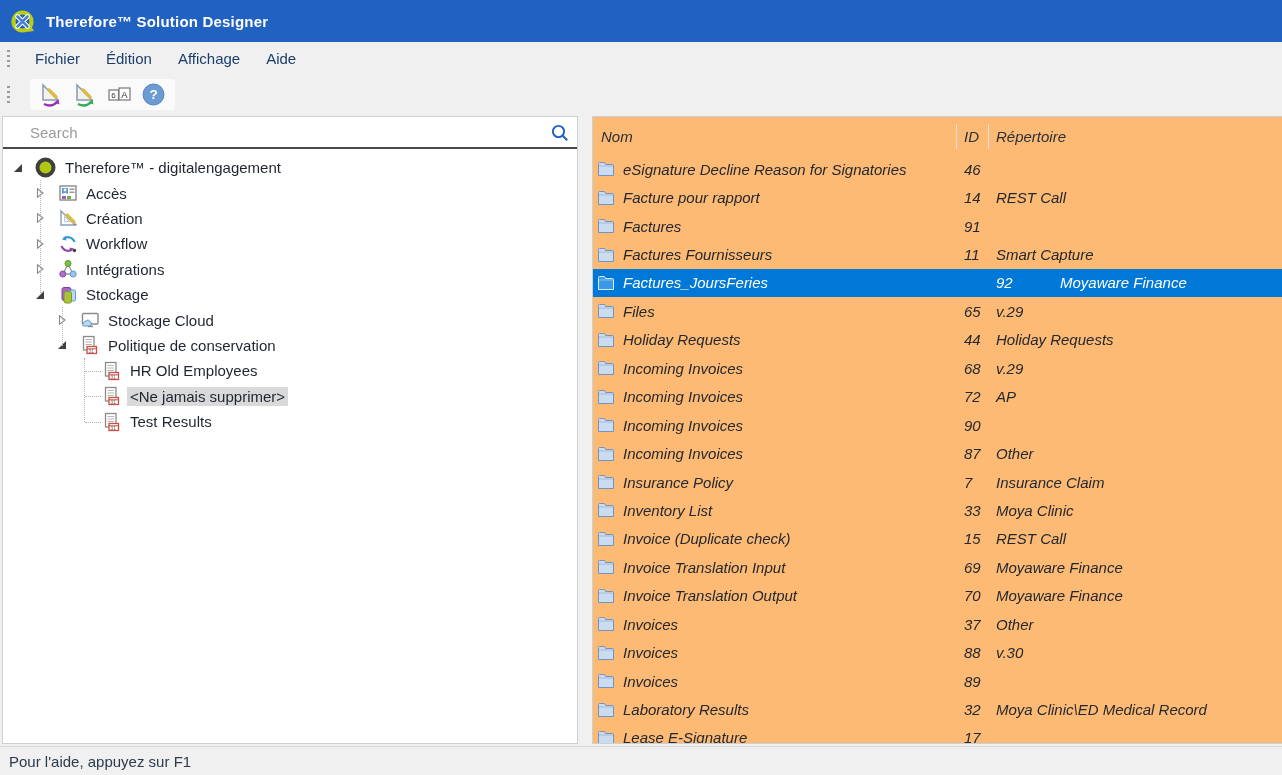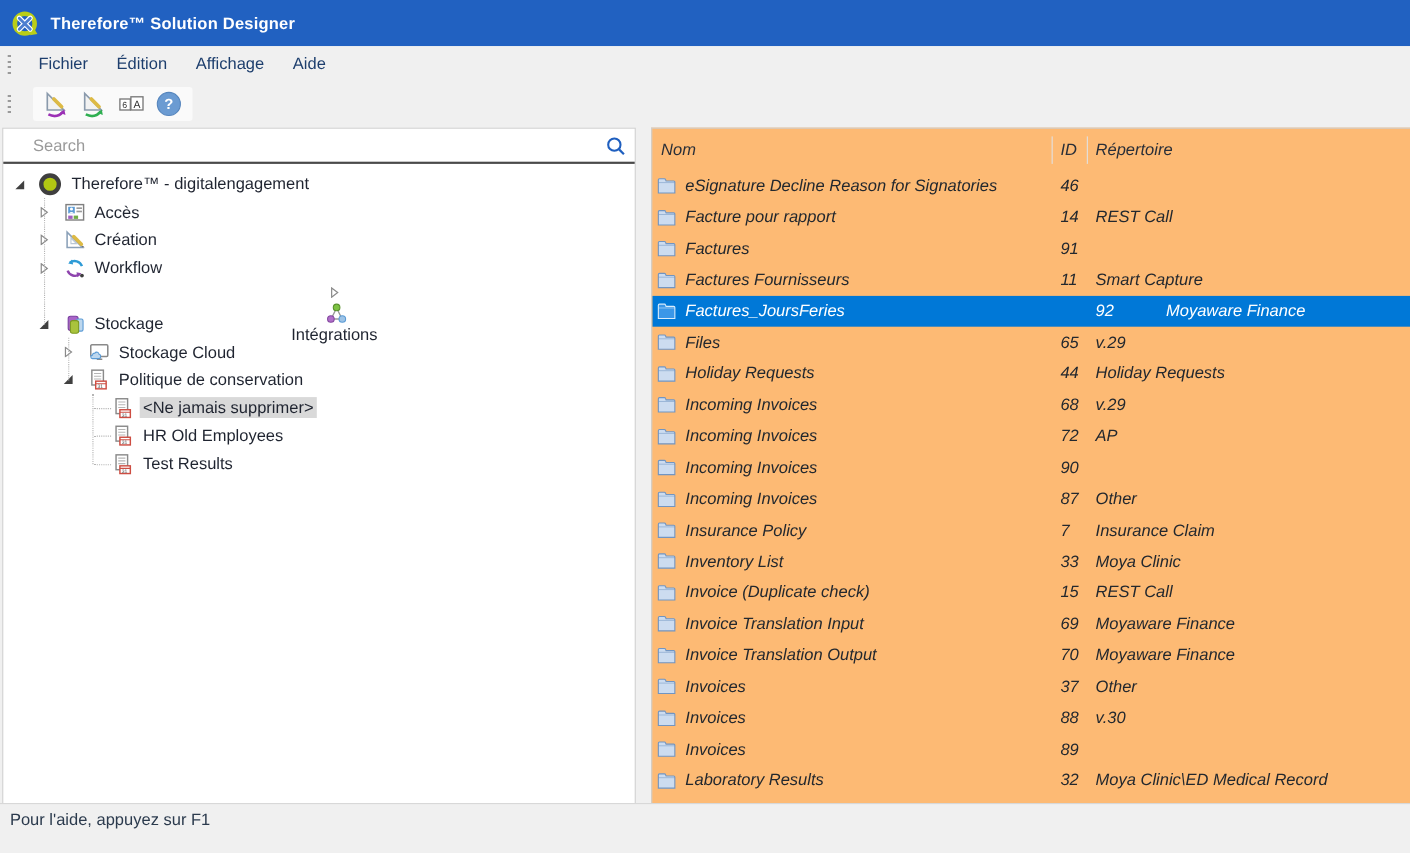--- a/index.html
+++ b/index.html
@@ -49,21 +49,21 @@
   .th-rep { flex:1; padding-left:8px; }
   .hsep { position:absolute; top:7px; height:25px; width:1px; background:#e1e1e1; }
   .tbody { position:absolute; top:38px; left:0; right:0; bottom:0; overflow:hidden; }
   .trow { height:28.45px; display:flex; align-items:center; font-size:15px; color:#23282e; }
   .c-nom { width:363px; padding-left:4px; display:flex; align-items:center; gap:8px; overflow:hidden; white-space:nowrap; }
   .c-id  { width:32px; padding-left:8px; }
   .c-rep { flex:1; padding-left:8px; white-space:nowrap; overflow:hidden; }
   .trow.selected { background:#0078d7; color:#fff;gap:32px; }
   .folder { flex:none; }
   
-  .statusbar { position:absolute; left:0; right:0; bottom:16px; height:29px; background:#f0f0f0;
+  .statusbar { position:absolute; left:0; right:0; bottom:0; height:29px; background:#f0f0f0;
                border-top:1px solid #d8d8d8; display:flex; align-items:center; padding-left:9px;
                font-size:15px; color:#2b3a4d; }
 </style>
 </head>
 <body>
 
 <div class="titlebar">
   <svg class="logo" viewBox="0 0 25 25">
     <circle cx="12.5" cy="12.5" r="9" fill="none" stroke="#b9cd17" stroke-width="4.2"></circle>
     <path d="M7.5 7.5 L17.5 17.5 M17.5 7.5 L7.5 17.5" stroke="#ffffff" stroke-width="4.6" stroke-linecap="round"></path>
@@ -186,21 +186,21 @@
             <svg width="20" height="20" viewBox="0 0 20 20">
               <path d="M16.5 8 A7 7 0 0 0 5.5 4.8" fill="none" stroke="#2e9bd6" stroke-width="2.2"></path>
               <path d="M7.5 2 L4 5.5 L8.5 6.5 Z" fill="#2e9bd6"></path>
               <path d="M3.5 12 A7 7 0 0 0 14.5 15.2" fill="none" stroke="#8e44ad" stroke-width="2.2"></path>
               <path d="M12.5 18 L16 14.5 L11.5 13.5 Z" fill="#8e44ad"></path>
               <circle cx="16.5" cy="16.5" r="1.7" fill="#3f3f3f"></circle>
             </svg>
           </span>
           <span class="tree-label">Workflow</span>
         </div>
-        <div class="tree-item" style="padding-left: 28px; flex-direction: column;">
+        <div class="tree-item" style="padding-left: 28px;">
           <span class="twisty">
             <svg width="10" height="10" viewBox="0 0 10 10">
               <polygon points="2.5,0.8 8,5 2.5,9.2" fill="#fff" stroke="#8a8a8a" stroke-width="1.1"></polygon>
             </svg>
           </span>
           <span class="tree-icon">
             <svg width="20" height="20" viewBox="0 0 20 20">
               <path d="M10 5 L5 15 M10 5 L15 15 M5 15 L15 15" stroke="#9a9a9a" stroke-width="1.3" fill="none"></path>
               <circle cx="10" cy="4.5" r="3" fill="#7dc242" stroke="#59922c" stroke-width="1"></circle>
               <circle cx="4.8" cy="15" r="3" fill="#b06fc9" stroke="#8548a0" stroke-width="1"></circle>
@@ -265,36 +265,36 @@
             <svg width="20" height="20" viewBox="0 0 20 20">
               <rect x="3.5" y="1.5" width="10.5" height="13.5" fill="#fff" stroke="#8a8a8a" stroke-width="1.3"></rect>
               <line x1="5.5" y1="4.5" x2="12" y2="4.5" stroke="#b5b5b5" stroke-width="1"></line>
               <line x1="5.5" y1="7" x2="12" y2="7" stroke="#b5b5b5" stroke-width="1"></line>
               <line x1="5.5" y1="9.5" x2="12" y2="9.5" stroke="#b5b5b5" stroke-width="1"></line>
               <rect x="7" y="11.5" width="9.5" height="7" fill="#fff" stroke="#cd4d42" stroke-width="1.3"></rect>
               <line x1="7" y1="13.8" x2="16.5" y2="13.8" stroke="#cd4d42" stroke-width="1"></line>
               <text x="8.6" y="18" font-size="4.6" fill="#555" font-family="Liberation Sans,sans-serif">31</text>
             </svg>
           </span>
-          <span class="tree-label sel">&lt;Ne jamais supprimer&gt;</span>
+          <span class="tree-label">HR Old Employees</span>
         </div>
         <div class="tree-item leaf" style="padding-left: 72px;">
           <span class="twisty"></span>
           <span class="tree-icon">
             <svg width="20" height="20" viewBox="0 0 20 20">
               <rect x="3.5" y="1.5" width="10.5" height="13.5" fill="#fff" stroke="#8a8a8a" stroke-width="1.3"></rect>
               <line x1="5.5" y1="4.5" x2="12" y2="4.5" stroke="#b5b5b5" stroke-width="1"></line>
               <line x1="5.5" y1="7" x2="12" y2="7" stroke="#b5b5b5" stroke-width="1"></line>
               <line x1="5.5" y1="9.5" x2="12" y2="9.5" stroke="#b5b5b5" stroke-width="1"></line>
               <rect x="7" y="11.5" width="9.5" height="7" fill="#fff" stroke="#cd4d42" stroke-width="1.3"></rect>
               <line x1="7" y1="13.8" x2="16.5" y2="13.8" stroke="#cd4d42" stroke-width="1"></line>
               <text x="8.6" y="18" font-size="4.6" fill="#555" font-family="Liberation Sans,sans-serif">31</text>
             </svg>
           </span>
-          <span class="tree-label">HR Old Employees</span>
+          <span class="tree-label sel">&lt;Ne jamais supprimer&gt;</span>
         </div>
         <div class="tree-item leaf" style="padding-left: 72px;">
           <span class="twisty"></span>
           <span class="tree-icon">
             <svg width="20" height="20" viewBox="0 0 20 20">
               <rect x="3.5" y="1.5" width="10.5" height="13.5" fill="#fff" stroke="#8a8a8a" stroke-width="1.3"></rect>
               <line x1="5.5" y1="4.5" x2="12" y2="4.5" stroke="#b5b5b5" stroke-width="1"></line>
               <line x1="5.5" y1="7" x2="12" y2="7" stroke="#b5b5b5" stroke-width="1"></line>
               <line x1="5.5" y1="9.5" x2="12" y2="9.5" stroke="#b5b5b5" stroke-width="1"></line>
               <rect x="7" y="11.5" width="9.5" height="7" fill="#fff" stroke="#cd4d42" stroke-width="1.3"></rect>

